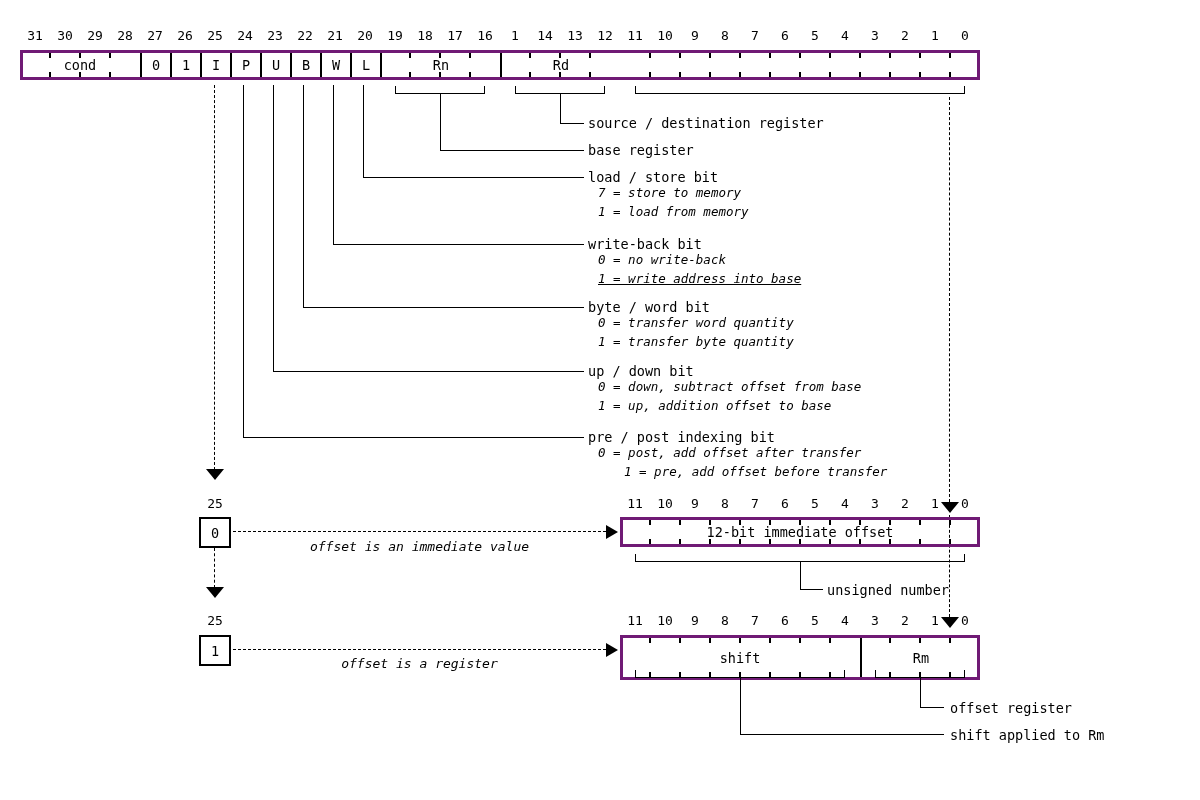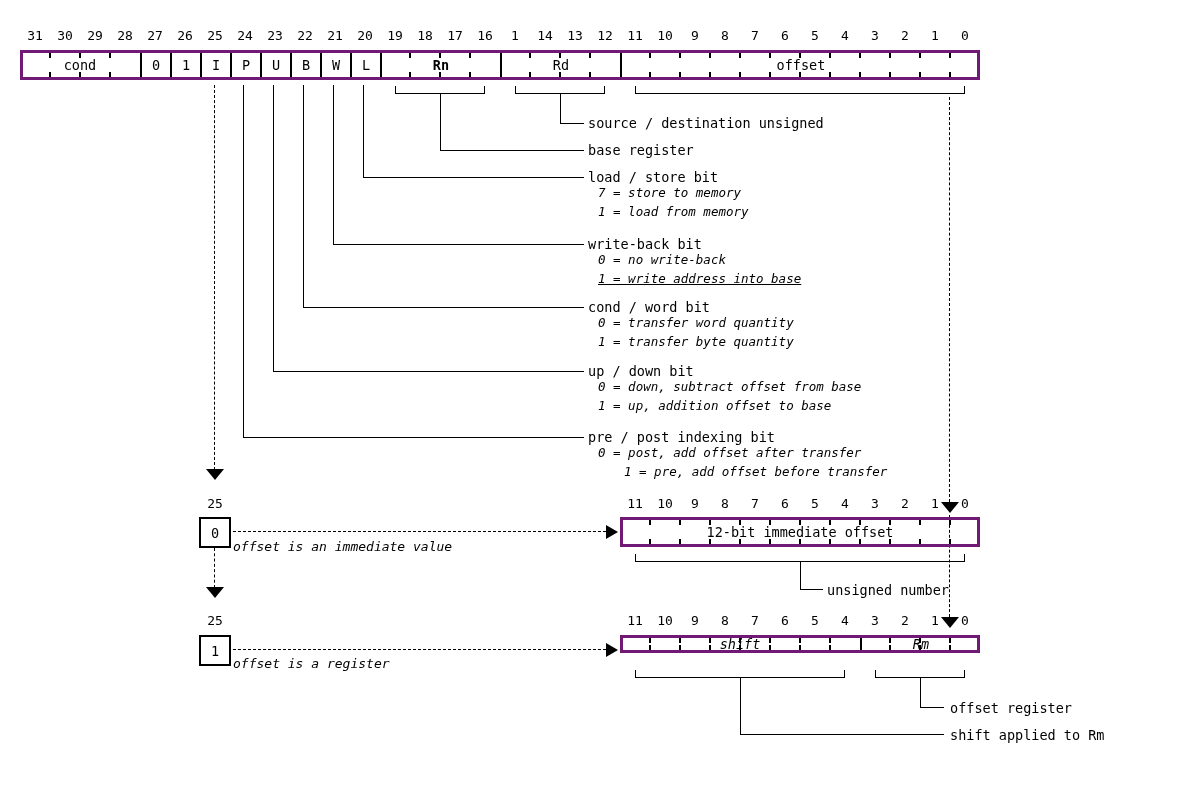--- a/index.html
+++ b/index.html
@@ -10,21 +10,21 @@
   .regbox{border:3px solid #701a75;box-sizing:border-box;background:transparent;}
   .field{position:absolute;top:0;bottom:0;display:flex;align-items:center;justify-content:center;
          font-size:13.5px;box-sizing:border-box;}
   .fieldsep{border-left:2px solid #000;}
   .tick{position:absolute;width:1.5px;background:#000;}
   .bracket{border-left:1.5px solid #000;border-right:1.5px solid #000;border-bottom:1.5px solid #000;
            box-sizing:border-box;}
   .elbow{border-left:1.5px solid #000;border-bottom:1.5px solid #000;box-sizing:border-box;}
   .annlabel{font-size:13.5px;line-height:15px;white-space:pre;}
   .annsub{font-size:12.5px;line-height:14px;font-style:italic;white-space:pre;}
-  .caption{font-size:13px;line-height:15px;font-style:italic;text-align:left;white-space:pre;}
+  .caption{font-size:13px;line-height:15px;font-style:italic;text-align:center;white-space:pre;}
   .dashv{width:0;border-left:1.5px dashed #000;}
   .dashh{height:0;border-top:1.5px dashed #000;}
   .tri-down{width:0;height:0;border-left:9px solid transparent;border-right:9px solid transparent;
             border-top:11px solid #000;}
   .tri-right{width:0;height:0;border-top:7px solid transparent;border-bottom:7px solid transparent;
              border-left:12px solid #000;}
   .smallbox{border:2px solid #000;box-sizing:border-box;display:flex;align-items:center;
             justify-content:center;font-size:13.5px;background:#fff;}
 </style>
 </head>
@@ -126,41 +126,38 @@
       </div>
       <div class="field fieldsep" style="left: 267px; width: 30px;">
         <span>B</span>
       </div>
       <div class="field fieldsep" style="left: 297px; width: 30px;">
         <span>W</span>
       </div>
       <div class="field fieldsep" style="left: 327px; width: 30px;">
         <span>L</span>
       </div>
-      <div class="field fieldsep" style="left: 357px; width: 120px; font-weight: bold;">
+      <div class="field fieldsep" style="left: 357px; width: 120px;">
         <span>Rn</span>
       </div>
       <div class="tick" style="left: 386px; height: 5px; top: 0px;"></div>
       <div class="tick" style="left: 386px; height: 5px; bottom: 0px;"></div>
       <div class="tick" style="left: 416px; height: 5px; top: 0px;"></div>
       <div class="tick" style="left: 416px; height: 5px; bottom: 0px;"></div>
       <div class="tick" style="left: 446px; height: 5px; top: 0px;"></div>
       <div class="tick" style="left: 446px; height: 5px; bottom: 0px;"></div>
       <div class="field fieldsep" style="left: 477px; width: 120px;">
         <span>Rd</span>
       </div>
       <div class="tick" style="left: 506px; height: 5px; top: 0px;"></div>
       <div class="tick" style="left: 506px; height: 5px; bottom: 0px;"></div>
       <div class="tick" style="left: 536px; height: 5px; top: 0px;"></div>
       <div class="tick" style="left: 536px; height: 5px; bottom: 0px;"></div>
       <div class="tick" style="left: 566px; height: 5px; top: 0px;"></div>
       <div class="tick" style="left: 566px; height: 5px; bottom: 0px;"></div>
-      <div class="field fieldsep" style="left: 597px; width: 360px;">
-        <span>offset</span>
-      </div>
       <div class="tick" style="left: 626px; height: 5px; top: 0px;"></div>
       <div class="tick" style="left: 626px; height: 5px; bottom: 0px;"></div>
       <div class="tick" style="left: 656px; height: 5px; top: 0px;"></div>
       <div class="tick" style="left: 656px; height: 5px; bottom: 0px;"></div>
       <div class="tick" style="left: 686px; height: 5px; top: 0px;"></div>
       <div class="tick" style="left: 686px; height: 5px; bottom: 0px;"></div>
       <div class="tick" style="left: 716px; height: 5px; top: 0px;"></div>
       <div class="tick" style="left: 716px; height: 5px; bottom: 0px;"></div>
       <div class="tick" style="left: 746px; height: 5px; top: 0px;"></div>
       <div class="tick" style="left: 746px; height: 5px; bottom: 0px;"></div>
@@ -197,21 +194,21 @@
       <div class="tick" style="left: 206px; height: 5px; bottom: 0px;"></div>
       <div class="tick" style="left: 236px; height: 5px; top: 0px;"></div>
       <div class="tick" style="left: 236px; height: 5px; bottom: 0px;"></div>
       <div class="tick" style="left: 266px; height: 5px; top: 0px;"></div>
       <div class="tick" style="left: 266px; height: 5px; bottom: 0px;"></div>
       <div class="tick" style="left: 296px; height: 5px; top: 0px;"></div>
       <div class="tick" style="left: 296px; height: 5px; bottom: 0px;"></div>
       <div class="tick" style="left: 326px; height: 5px; top: 0px;"></div>
       <div class="tick" style="left: 326px; height: 5px; bottom: 0px;"></div>
     </div>
-    <div class="regbox abs" style="left: 620px; top: 635px; width: 360px; height: 18px; overflow: hidden; font-style: italic;">
+    <div class="regbox abs" style="left: 620px; top: 635px; width: 360px; height: 45px; overflow: hidden;">
       <div class="field" style="left: -3px; width: 240px;">
         <span>shift</span>
       </div>
       <div class="tick" style="left: 26px; height: 5px; top: 0px;"></div>
       <div class="tick" style="left: 26px; height: 5px; bottom: 0px;"></div>
       <div class="tick" style="left: 56px; height: 5px; top: 0px;"></div>
       <div class="tick" style="left: 56px; height: 5px; bottom: 0px;"></div>
       <div class="tick" style="left: 86px; height: 5px; top: 0px;"></div>
       <div class="tick" style="left: 86px; height: 5px; bottom: 0px;"></div>
       <div class="tick" style="left: 116px; height: 5px; top: 0px;"></div>
@@ -232,33 +229,33 @@
       <div class="tick" style="left: 326px; height: 5px; top: 0px;"></div>
       <div class="tick" style="left: 326px; height: 5px; bottom: 0px;"></div>
     </div>
     <div class="bracket abs" style="left: 395px; top: 86px; width: 90px; height: 8px;"></div>
     <div class="bracket abs" style="left: 515px; top: 86px; width: 90px; height: 8px;"></div>
     <div class="bracket abs" style="left: 635px; top: 86px; width: 330px; height: 8px;"></div>
     <div class="bracket abs" style="left: 635px; top: 554px; width: 330px; height: 8px;"></div>
     <div class="bracket abs" style="left: 635px; top: 670px; width: 210px; height: 8px;"></div>
     <div class="bracket abs" style="left: 875px; top: 670px; width: 90px; height: 8px;"></div>
     <div class="elbow abs" style="left: 560px; top: 94px; width: 24px; height: 30px;"></div>
-    <div class="annlabel abs" style="left: 588px; top: 116px;">source / destination unsigned</div>
+    <div class="annlabel abs" style="left: 588px; top: 116px;">source / destination register</div>
     <div class="elbow abs" style="left: 440px; top: 94px; width: 144px; height: 57px;"></div>
     <div class="annlabel abs" style="left: 588px; top: 143px;">base register</div>
     <div class="elbow abs" style="left: 363px; top: 85px; width: 221px; height: 93px;"></div>
     <div class="annlabel abs" style="left: 588px; top: 170px;">load / store bit</div>
     <div class="annsub abs" style="left: 598px; top: 186px;">7 = store to memory</div>
     <div class="annsub abs" style="left: 598px; top: 205px;">1 = load from memory</div>
     <div class="elbow abs" style="left: 333px; top: 85px; width: 251px; height: 160px;"></div>
     <div class="annlabel abs" style="left: 588px; top: 237px;">write-back bit</div>
     <div class="annsub abs" style="left: 598px; top: 253px;">0 = no write-back</div>
     <div class="annsub abs" style="left: 598px; top: 272px; text-decoration: underline;">1 = write address into base</div>
     <div class="elbow abs" style="left: 303px; top: 85px; width: 281px; height: 223px;"></div>
-    <div class="annlabel abs" style="left: 588px; top: 300px;">cond / word bit</div>
+    <div class="annlabel abs" style="left: 588px; top: 300px;">byte / word bit</div>
     <div class="annsub abs" style="left: 598px; top: 316px;">0 = transfer word quantity</div>
     <div class="annsub abs" style="left: 598px; top: 335px;">1 = transfer byte quantity</div>
     <div class="elbow abs" style="left: 273px; top: 85px; width: 311px; height: 287px;"></div>
     <div class="annlabel abs" style="left: 588px; top: 364px;">up / down bit</div>
     <div class="annsub abs" style="left: 598px; top: 380px;">0 = down, subtract offset from base</div>
     <div class="annsub abs" style="left: 598px; top: 399px;">1 = up, addition offset to base</div>
     <div class="elbow abs" style="left: 243px; top: 85px; width: 341px; height: 353px;"></div>
     <div class="annlabel abs" style="left: 588px; top: 430px;">pre / post indexing bit</div>
     <div class="annsub abs" style="left: 598px; top: 446px;">0 = post, add offset after transfer</div>
     <div class="annsub abs" style="left: 624px; top: 465px;">1 = pre, add offset before transfer</div>

